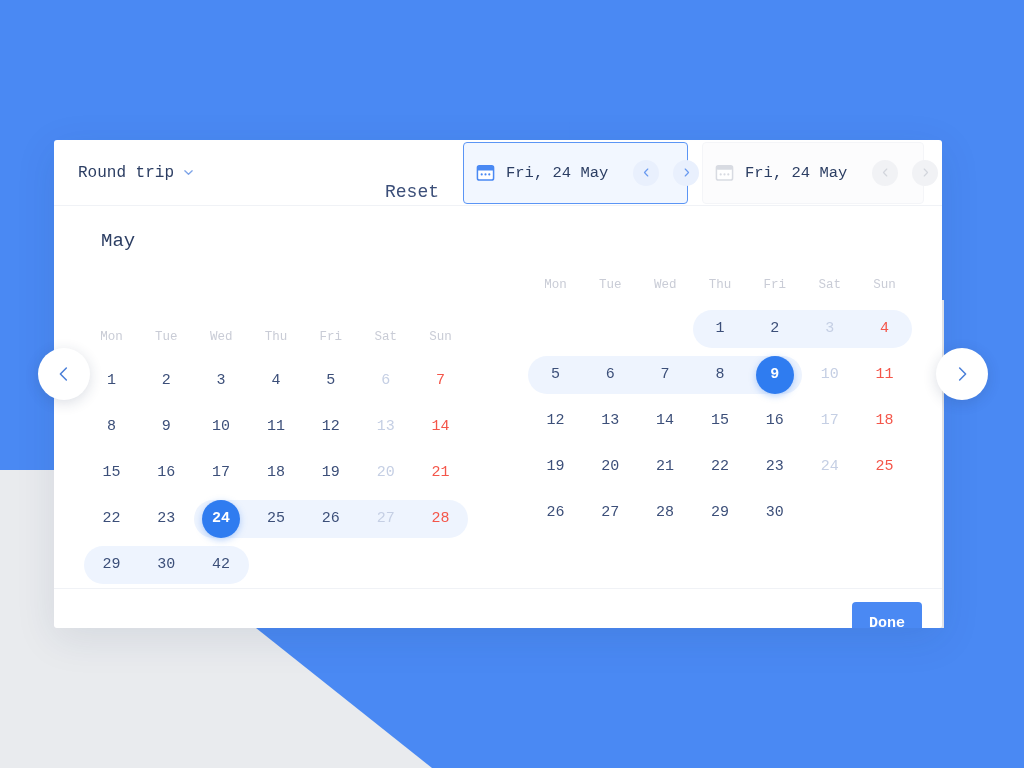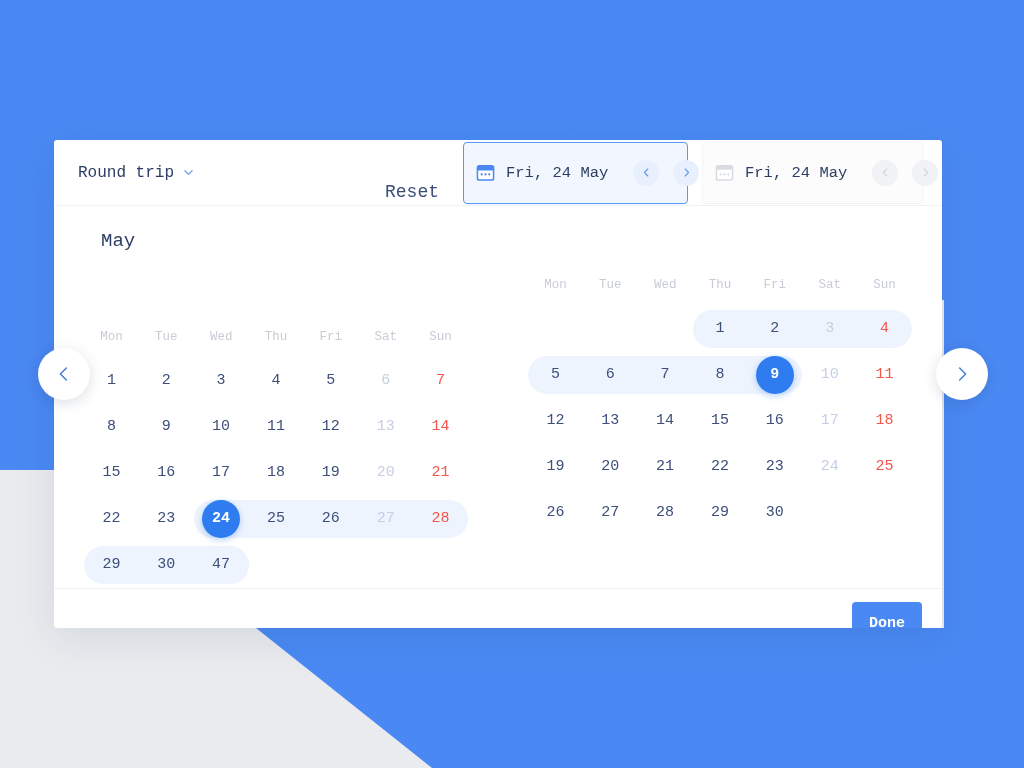--- a/index.html
+++ b/index.html
@@ -460,21 +460,21 @@
               </div>
             </div>
             <div class="week">
               <div class="day in-range range-start">
                 <span class="num">29</span>
               </div>
               <div class="day in-range">
                 <span class="num">30</span>
               </div>
               <div class="day in-range range-end">
-                <span class="num">47</span>
+                <span class="num">42</span>
               </div>
               <div class="day empty">
                 <span class="num"></span>
               </div>
               <div class="day empty">
                 <span class="num"></span>
               </div>
               <div class="day empty">
                 <span class="num"></span>
               </div>

